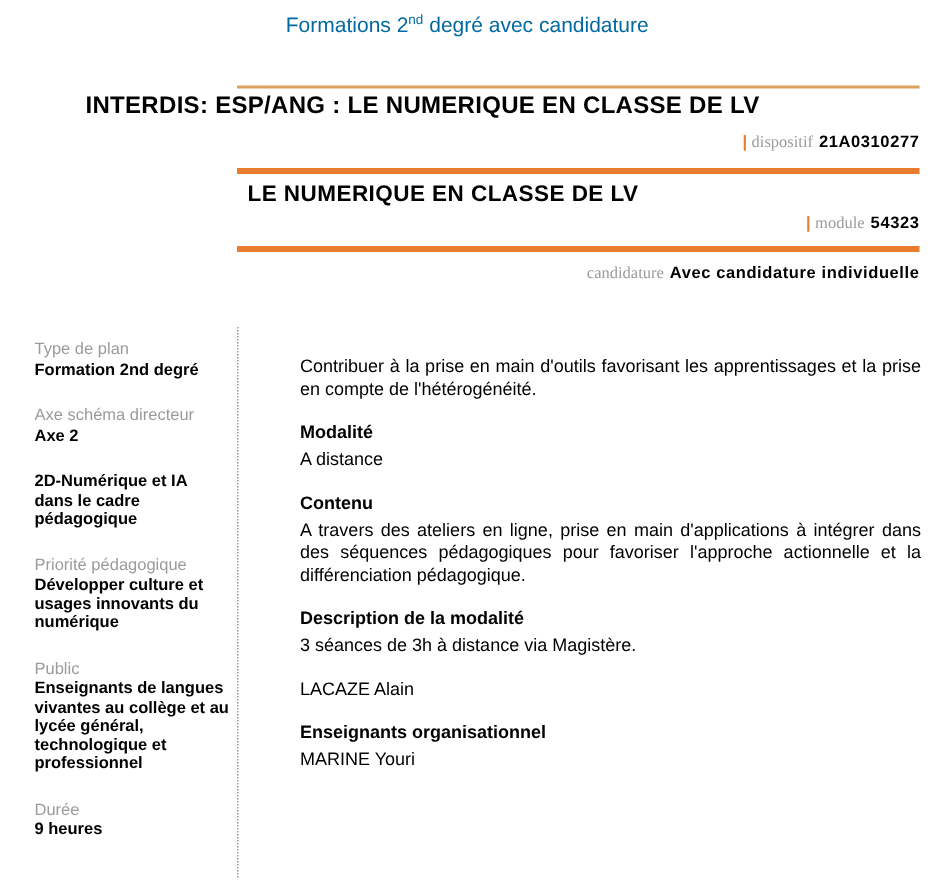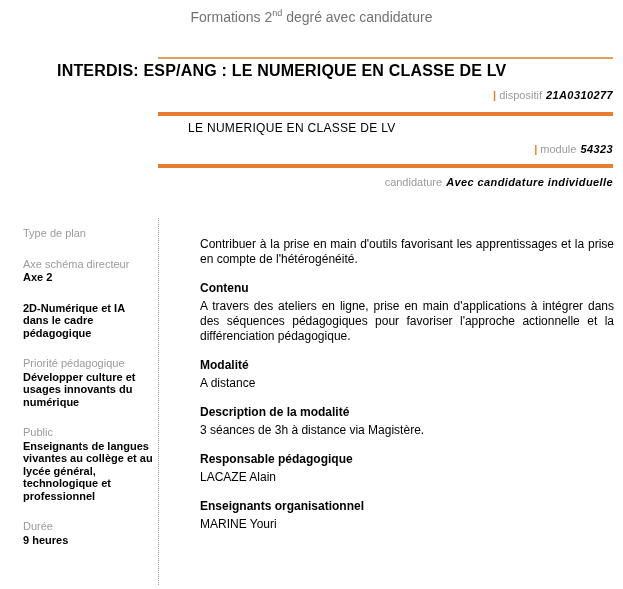--- a/index.html
+++ b/index.html
@@ -12,54 +12,54 @@
     color: #000;
     overflow: hidden;
   }
   
   .page-header {
     position: absolute;
     top: 8px; left: 0;
     width: 100%;
     text-align: center;
     font-size: 14px;
-    color: #737373;
+    color: #0369a1;
   }
   .page-header sup { font-size: 9px; }
 
   
   .rule { position: absolute; left: 158px; width: 455px; }
   .rule-thin  { top: 57px;  height: 2px; background: var(--accent-light); }
   .rule-2     { top: 112px; height: 4px; background: var(--accent); }
   .rule-3     { top: 164px; height: 4px; background: var(--accent); }
 
   
   .dispositif-title {
     position: absolute; top: 62px; left: 57px; margin: 0;
     font-size: 16px; font-weight: bold; letter-spacing: 0.2px;
     white-space: nowrap;
     text-align: right;
   }
   .module-title {
-    position: absolute; top: 121px; left: 188px; margin: 0;
-    font-size: 12px; font-weight: normal; letter-spacing: 0.3px;
+    position: absolute; top: 121px; left: 165px; margin: 0;
+    font-size: 15px; font-weight: bold; letter-spacing: 0.3px;
     white-space: nowrap;
   }
 
   
   .meta {
     position: absolute; left: 158px; width: 455px;
     text-align: right; font-size: 11px; white-space: nowrap;
   }
   .meta-dispositif  { top: 89px; }
   .meta-module      { top: 143px; }
   .meta-candidature { top: 176px; }
   .pipe { color: var(--accent); font-weight: bold; margin-right: 3px; }
-  .meta-label { color: var(--label-gray); margin-right: 4px; }
-  .meta-value { font-weight: bold; letter-spacing: 0.4px; font-style: italic; }
+  .meta-label { color: var(--label-gray); margin-right: 4px; font-family: Liberation Serif, serif; }
+  .meta-value { font-weight: bold; letter-spacing: 0.4px; }
 
   
   .sidebar {
     position: absolute; left: 23px; top: 227px; width: 130px;
     font-size: 11px; line-height: 12.5px;
   }
   .sb-item { margin-bottom: 18px; }
   .sb-label { color: var(--label-gray); margin-bottom: 1px; }
   .sb-value { font-weight: bold; }
 
@@ -104,20 +104,21 @@
 
   <div class="rule rule-thick rule-3"></div>
 
   <div class="meta meta-candidature">
     <span class="meta-label">candidature</span><span class="meta-value">Avec candidature individuelle</span>
   </div>
 
   <aside class="sidebar">
     <div class="sb-item">
       <div class="sb-label">Type de plan</div>
+      <div class="sb-value">Formation 2nd degré</div>
     </div>
     <div class="sb-item">
       <div class="sb-label">Axe schéma directeur</div>
       <div class="sb-value">Axe 2</div>
     </div>
     <div class="sb-item">
       <div class="sb-value">2D-Numérique et IA dans le cadre pédagogique</div>
     </div>
     <div class="sb-item">
       <div class="sb-label">Priorité pédagogique</div>
@@ -133,33 +134,32 @@
     </div>
   </aside>
 
   <div class="v-divider"></div>
 
   <main class="content">
     <section>
       <p class="sec-b">Contribuer à la prise en main d'outils favorisant les apprentissages et la prise en compte de l'hétérogénéité.</p>
     </section>
     <section>
+      <h3 class="sec-h">Modalité</h3>
+      <p class="sec-b">A distance</p>
+    </section>
+    <section>
       <h3 class="sec-h">Contenu</h3>
       <p class="sec-b">A travers des ateliers en ligne, prise en main d'applications à intégrer dans des séquences pédagogiques pour favoriser l'approche actionnelle et la différenciation pédagogique.</p>
-    </section>
-    <section>
-      <h3 class="sec-h">Modalité</h3>
-      <p class="sec-b">A distance</p>
     </section>
     <section>
       <h3 class="sec-h">Description de la modalité</h3>
       <p class="sec-b">3 séances de 3h à distance via Magistère.</p>
     </section>
     <section>
-      <h3 class="sec-h">Responsable pédagogique</h3>
       <p class="sec-b">LACAZE Alain</p>
     </section>
     <section>
       <h3 class="sec-h">Enseignants organisationnel</h3>
       <p class="sec-b">MARINE Youri</p>
     </section>
   </main>
 
 </div>
 

